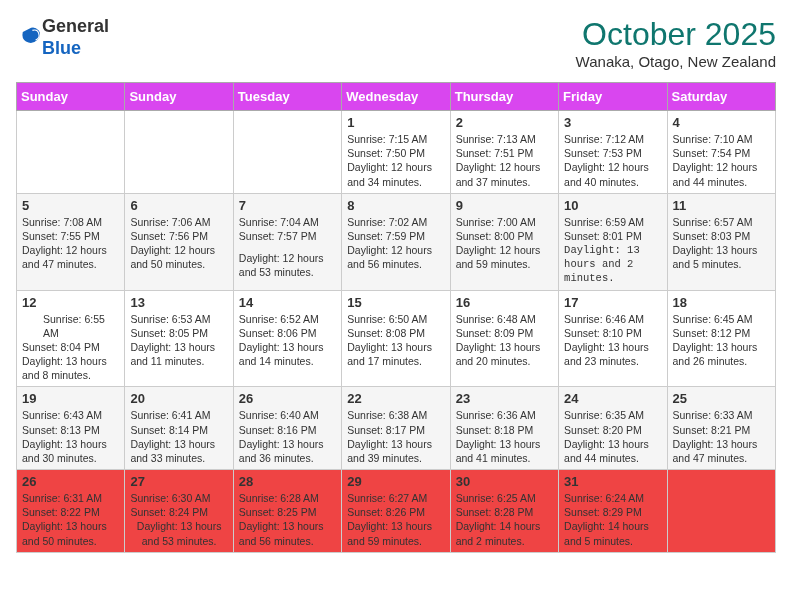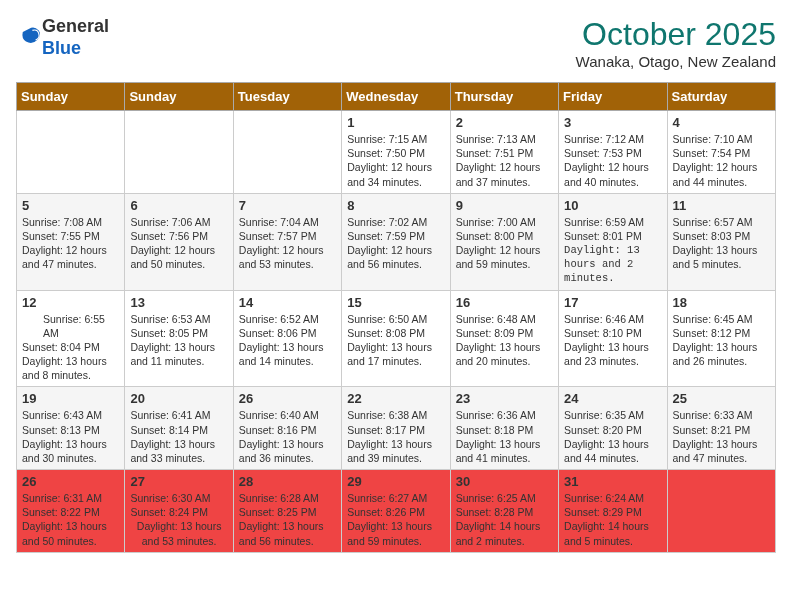--- a/index.html
+++ b/index.html
@@ -42,21 +42,21 @@
     }
     .location {
       font-size: 15px;
       color: #333;
     }
     table {
       width: 100%;
       border-collapse: collapse;
     }
     thead tr {
-      background-color: #a16207;
+      background-color: #d946ef;
       color: #fff;
       padding-left: 36px;
     }
     thead th {
       padding: 6px 4px;
       font-size: 13px;
       font-weight: bold;
       text-align: left;
       border: 1px solid #aaa;
     }
@@ -159,21 +159,21 @@
         <td>
           <span class="day-number">6</span>
           <div style="line-height: 1.35;">Sunrise: 7:06 AM</div>
           <div style="line-height: 1.35;">Sunset: 7:56 PM</div>
           <div style="line-height: 1.35;">Daylight: 12 hours and 50 minutes.</div>
         </td>
         <td>
           <span class="day-number">7</span>
           <div style="line-height: 1.35;">Sunrise: 7:04 AM</div>
           <div style="line-height: 1.35;">Sunset: 7:57 PM</div>
-          <div style="line-height: 1.35;">Daylight: 12 hours and 53 minutes.</div>
+          <div style="line-height: 1.35; margin-top: 8px;">Daylight: 12 hours and 53 minutes.</div>
         </td>
         <td>
           <span class="day-number">8</span>
           <div style="line-height: 1.35;">Sunrise: 7:02 AM</div>
           <div style="line-height: 1.35;">Sunset: 7:59 PM</div>
           <div style="line-height: 1.35;">Daylight: 12 hours and 56 minutes.</div>
         </td>
         <td>
           <span class="day-number">9</span>
           <div style="line-height: 1.35;">Sunrise: 7:00 AM</div>

